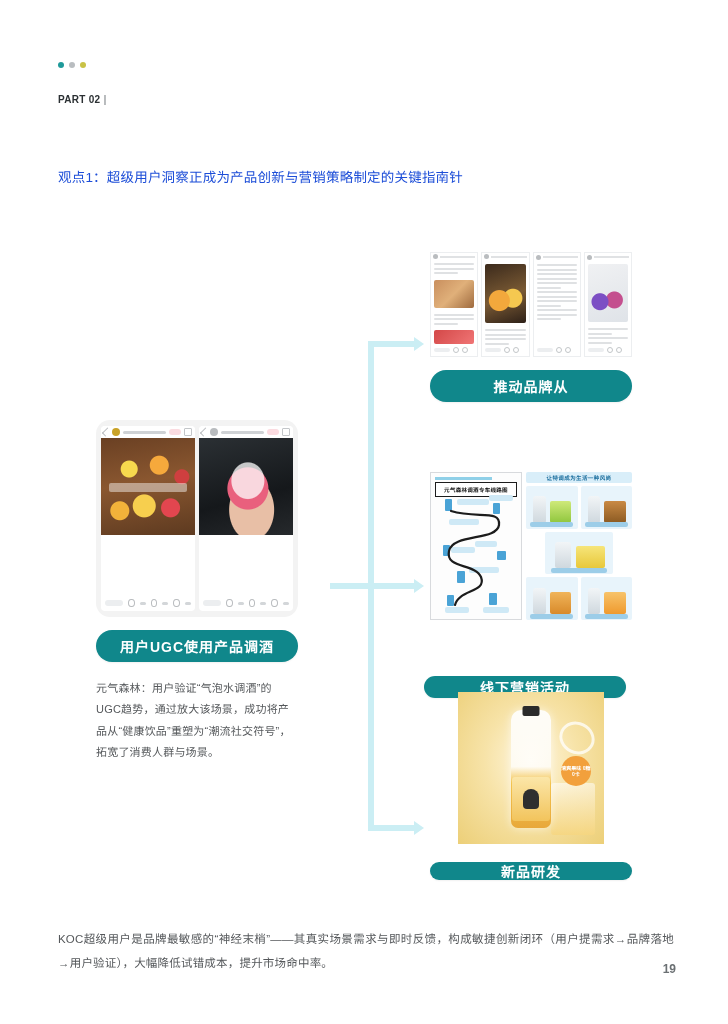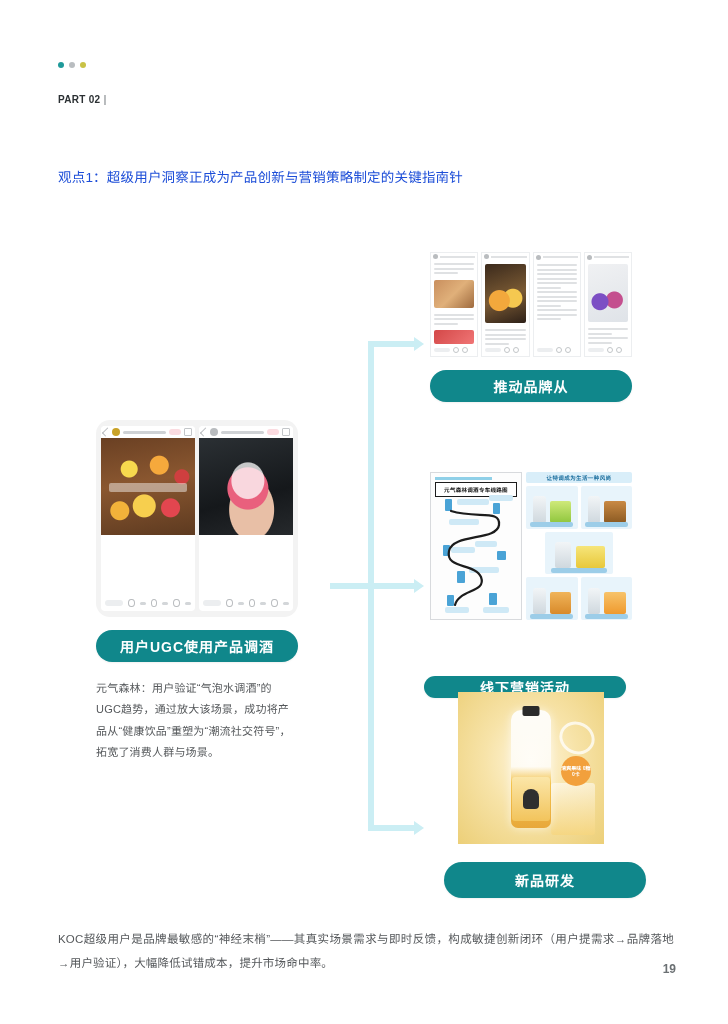--- a/index.html
+++ b/index.html
@@ -35,21 +35,21 @@
   .pill{
     position:absolute;
     display:flex;align-items:center;justify-content:center;
     background:#10878B;color:#ffffff;border-radius:24px;
     font-size:14px;font-weight:bold;letter-spacing:1px;
     box-shadow:0 1px 2px rgba(0,0,0,.06);
   }
   #pill-ugc{left:96px;top:630px;width:202px;height:32px;}
   #pill-online{left:430px;top:370px;width:202px;height:32px;}
   #pill-offline{left:424px;top:634px;width:202px;height:22px;margin-top:42px;}
-  #pill-newprod{left:444px;top:862px;width:202px;height:36px;}
+  #pill-newprod{left:430px;top:862px;width:202px;height:18px;}
 
   
   .conn{position:absolute;background:#CBEEF4;}
   #conn-vert{left:368px;top:341px;width:6px;height:490px;}
   #conn-h-top{left:368px;top:341px;width:48px;height:6px;}
   #conn-h-mid{left:330px;top:583px;width:86px;height:6px;}
   #conn-h-bot{left:368px;top:825px;width:48px;height:6px;}
   .arrow{position:absolute;width:0;height:0;border-top:7px solid transparent;border-bottom:7px solid transparent;border-left:10px solid #CBEEF4;}
   #arrow-top{left:414px;top:337px;}
   #arrow-mid{left:414px;top:579px;}

